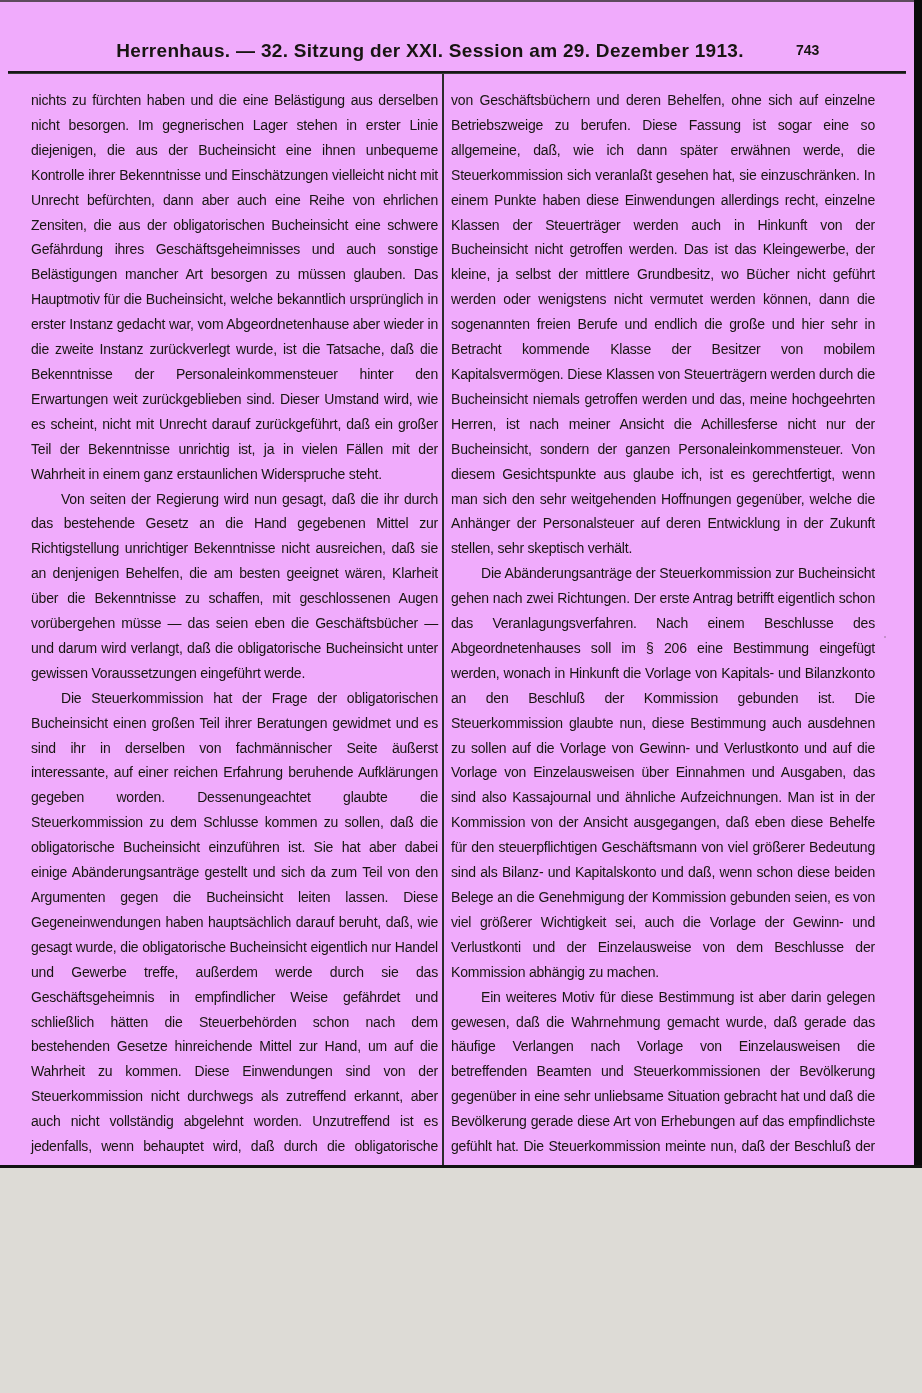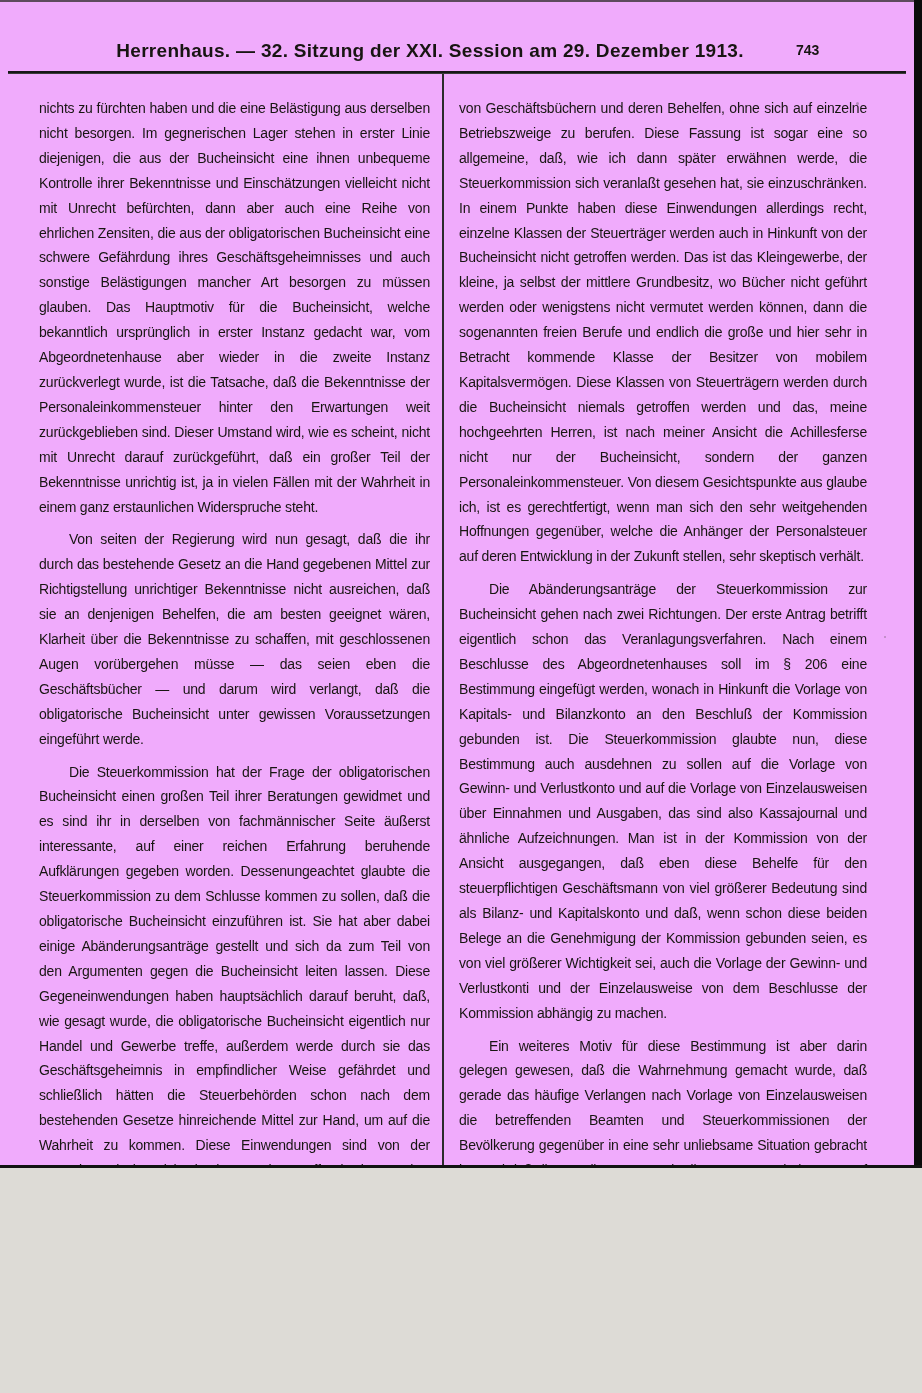--- a/index.html
+++ b/index.html
@@ -57,21 +57,21 @@
     position: absolute;
     top: 88px;
     font-size: 14px;
     line-height: 24.9px;
     text-align: justify;
     letter-spacing: -0.2px;
     hyphens: auto;
   }
   .column-left  { left: 31px;  width: 407px; }
   .column-right { left: 451px; width: 424px; }
-  .text-column p { margin: 8px; }
+  .text-column p { margin: 0; }
   .text-column p.indent { text-indent: 30px; }
 
   
   .sheet-number {
     position: absolute;
     top: 1277px;
     left: 734px;
     font-size: 17px;
     font-weight: bold;
   }

